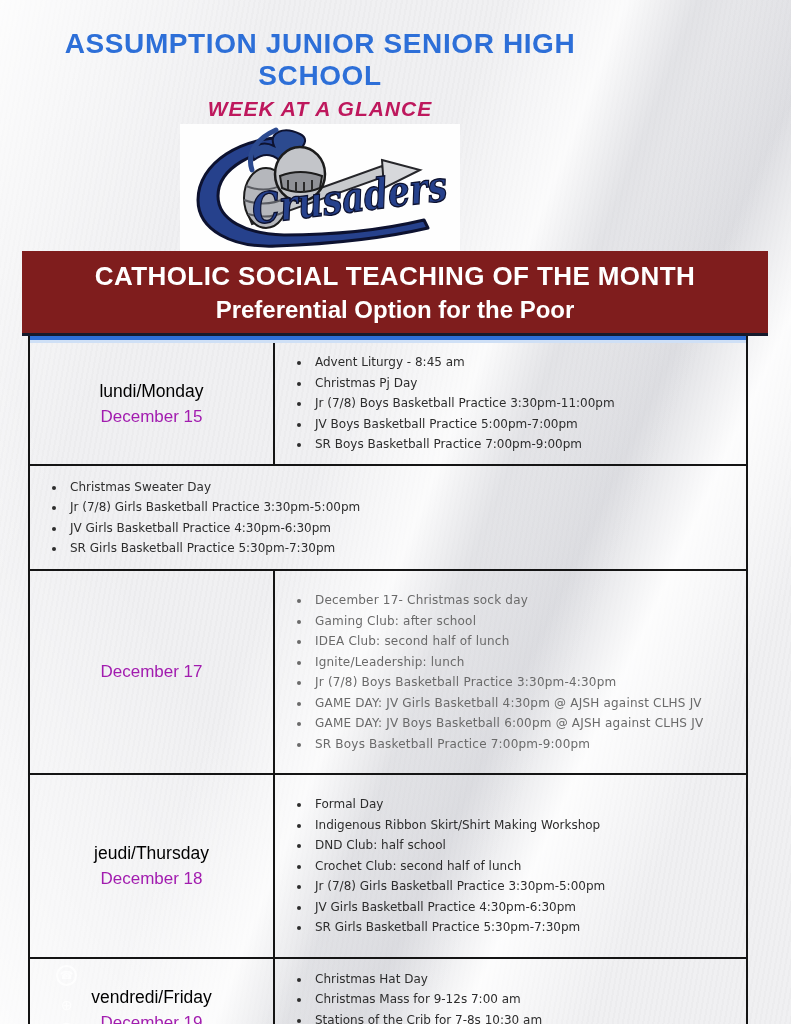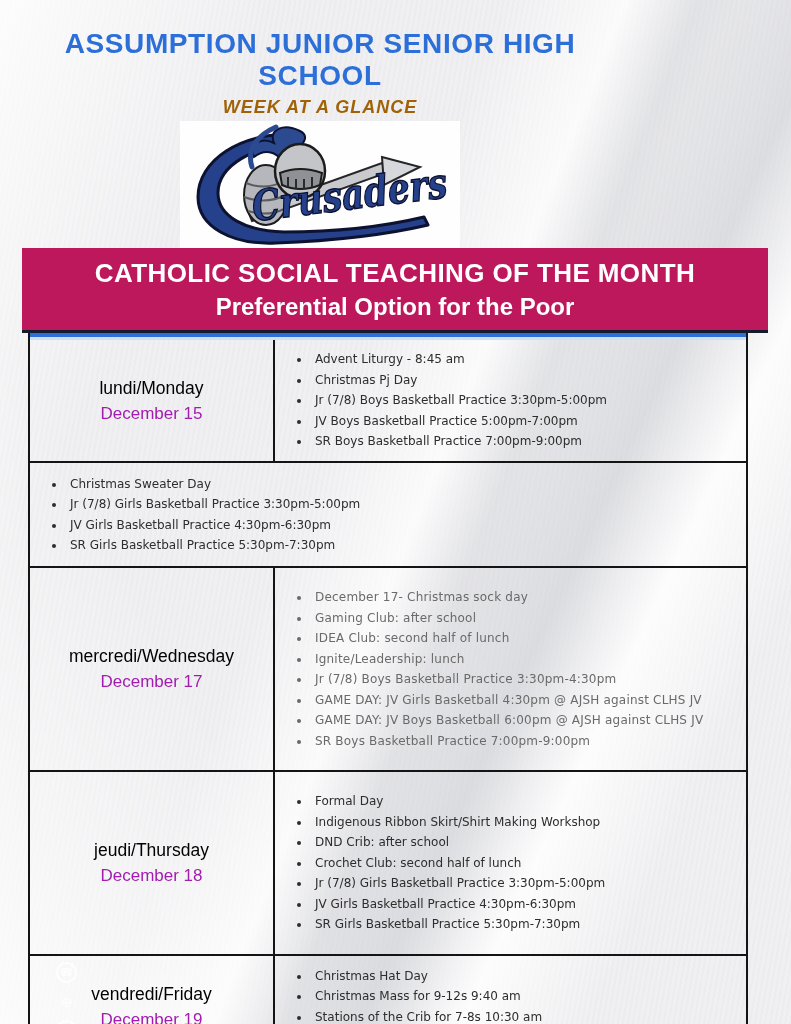--- a/index.html
+++ b/index.html
@@ -20,32 +20,32 @@
       linear-gradient(60deg, rgba(255,255,255,0.8) 0%, transparent 28%); }
   .page { position:relative; z-index:1; width:640px; height:1024px; }
 
   .title {
     padding-top:28px; text-align:center;
     font-size:28px; font-weight:800; letter-spacing:0.6px;
     color:#2d6fd8;
   }
   .subtitle {
     margin-top:5px; text-align:center;
-    font-size:18px; font-weight:800; font-style:italic; letter-spacing:1px;
-    color:#a16207;
+    font-size:21px; font-weight:800; font-style:italic; letter-spacing:1px;
+    color:#be185d;
   }
   .logo-box {
     width:280px; height:127px; margin:3px auto 0; background:#fefefe;
     display:flex; align-items:center; justify-content:center;
   }
   .logo-box svg { display:block; }
 
   .banner {
     width:746px; margin:0 auto 0 22px;
-    background:#be185d;
+    background:#7f1d1d;
     border-bottom:3px solid #151a2c;
     text-align:center; color:#ffffff;
     padding:9px 6px 8px;
   }
   .banner-line1 { font-size:26px; font-weight:800; letter-spacing:0.4px; line-height:32px; }
   .banner-line2 {
     font-size:24px; font-weight:700; line-height:30px; margin-top:3px;
     text-underline-offset:5px; text-decoration-thickness:2.5px;
   }
 
@@ -136,39 +136,38 @@
     <div id="rows">
         <div class="row">
           <div class="day-cell">
             <div class="day-name">lundi/Monday</div>
             <div class="day-date">December 15</div>
           </div>
           <div class="events-cell">
             <ul>
               <li>Advent Liturgy - 8:45 am</li>
               <li>Christmas Pj Day</li>
-              <li>Jr (7/8) Boys Basketball Practice 3:30pm-5:00pm</li>
+              <li>Jr (7/8) Boys Basketball Practice 3:30pm-11:00pm</li>
               <li>JV Boys Basketball Practice 5:00pm-7:00pm</li>
               <li>SR Boys Basketball Practice 7:00pm-9:00pm</li>
             </ul>
           </div>
         </div>
         <div class="row">
           <div class="events-cell">
             <ul>
               <li>Christmas Sweater Day</li>
               <li>Jr (7/8) Girls Basketball Practice 3:30pm-5:00pm</li>
               <li>JV Girls Basketball Practice 4:30pm-6:30pm</li>
               <li>SR Girls Basketball Practice 5:30pm-7:30pm</li>
             </ul>
           </div>
         </div>
         <div class="row muted">
           <div class="day-cell">
-            <div class="day-name">mercredi/Wednesday</div>
             <div class="day-date">December 17</div>
           </div>
           <div class="events-cell">
             <ul>
               <li>December 17- Christmas sock day</li>
               <li>Gaming Club: after school</li>
               <li>IDEA Club: second half of lunch</li>
               <li>Ignite/Leadership: lunch</li>
               <li>Jr (7/8) Boys Basketball Practice 3:30pm-4:30pm</li>
               <li>GAME DAY: JV Girls Basketball 4:30pm @ AJSH against CLHS JV</li>
@@ -179,42 +178,42 @@
         </div>
         <div class="row">
           <div class="day-cell">
             <div class="day-name">jeudi/Thursday</div>
             <div class="day-date">December 18</div>
           </div>
           <div class="events-cell">
             <ul>
               <li>Formal Day</li>
               <li>Indigenous Ribbon Skirt/Shirt Making Workshop</li>
-              <li>DND Crib: after school</li>
+              <li>DND Club: half school</li>
               <li>Crochet Club: second half of lunch</li>
               <li>Jr (7/8) Girls Basketball Practice 3:30pm-5:00pm</li>
               <li>JV Girls Basketball Practice 4:30pm-6:30pm</li>
               <li>SR Girls Basketball Practice 5:30pm-7:30pm</li>
             </ul>
           </div>
         </div>
         <div class="row">
           <div class="day-cell">
             <div class="wm-icons">
               <span class="wm-icon ringed">☎</span>
               <span class="wm-icon">⊕</span>
               <span class="wm-icon ringed">✛</span>
             </div>
             <div class="day-name">vendredi/Friday</div>
             <div class="day-date">December 19</div>
           </div>
           <div class="events-cell">
             <ul>
               <li>Christmas Hat Day</li>
-              <li>Christmas Mass for 9-12s 9:40 am</li>
+              <li>Christmas Mass for 9-12s 7:00 am</li>
               <li>Stations of the Crib for 7-8s 10:30 am</li>
               <li>Turkey Dinner and Mistletoe Mania!</li>
             </ul>
           </div>
         </div>
       </div>
   </div>
 
 </div>
 

